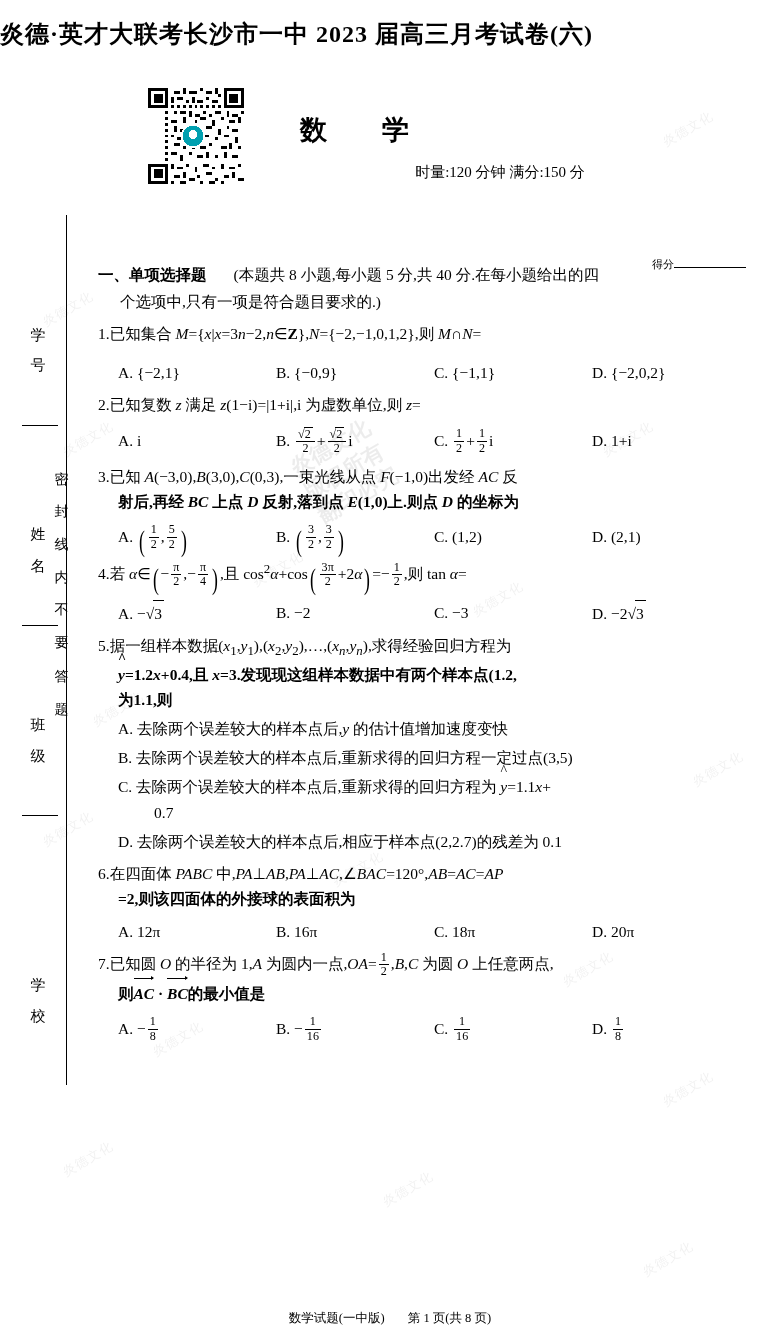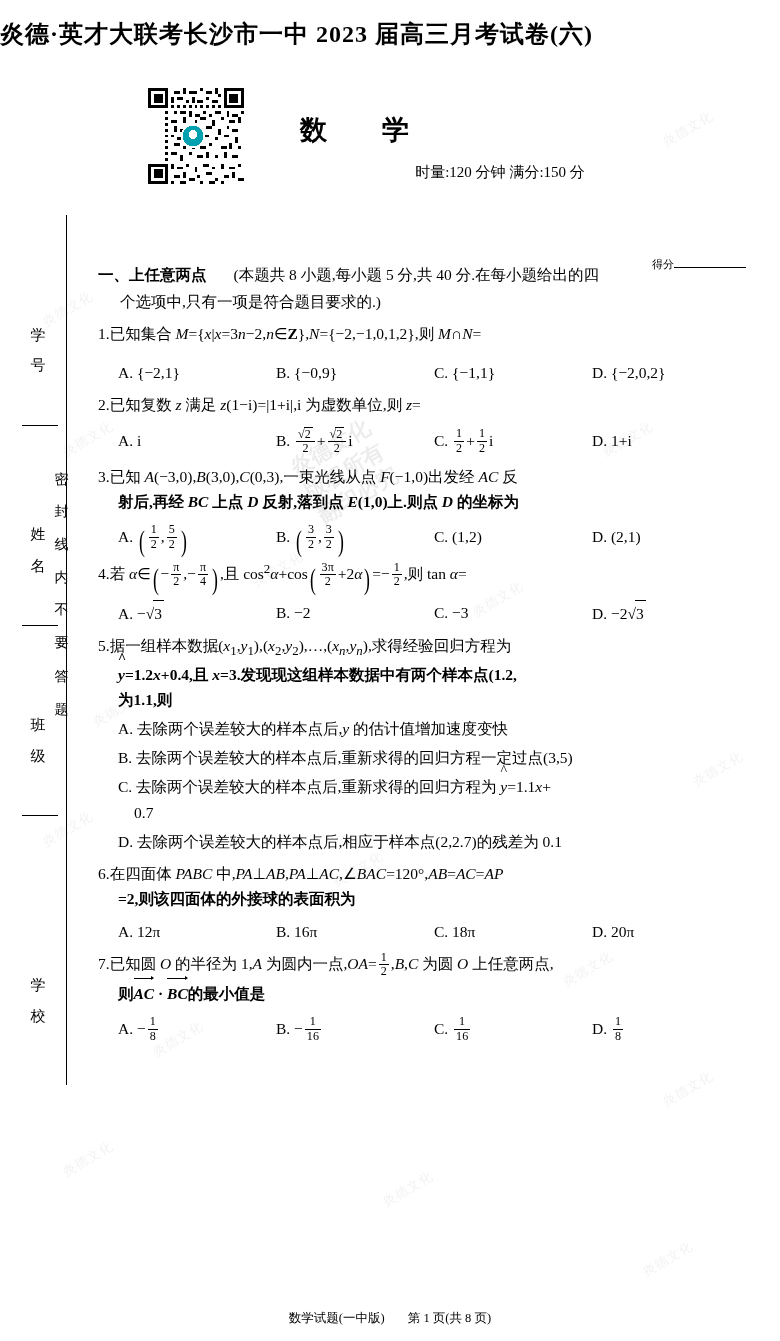--- a/index.html
+++ b/index.html
@@ -171,21 +171,21 @@
     margin-top: 14px;
     margin-left: 20px;
   }
   .opts > div {
     width: 25%;
   }
   .opt-list > div {
     margin-left: 20px;
     margin-top: 4px;
   }
-  .opt-list .cont { margin-left: 36px; margin-top: 0; }
+  .opt-list .cont { margin-left: 56px; margin-top: 0; }
 
   
   .frac {
     display: inline-block;
     vertical-align: middle;
     text-align: center;
     font-size: 0.78em;
     line-height: 1.12;
     margin: 0 2px;
     position: relative;
@@ -439,21 +439,21 @@
     <div class="vline" style="top:600px;"></div>
     <div class="vlabel" style="left:14px; top:750px;">学　校</div>
   </div>
   <div style="position:absolute; left:52px; top:460px; width:24px;">
     <div style="writing-mode:vertical-rl; text-orientation:upright; font-size:14px; letter-spacing:9px; white-space:nowrap;">密 封 线 内 不 要 答 题</div>
   </div>
 
   <div class="content">
 
     <div class="sec-head">
-      <span>一、上任意两点</span><span class="normal">(本题共 8 小题,每小题 5 分,共 40 分.在每小题给出的四</span>
+      <span>一、单项选择题</span><span class="normal">(本题共 8 小题,每小题 5 分,共 40 分.在每小题给出的四</span>
     </div>
     <div class="sec-head-cont">个选项中,只有一项是符合题目要求的.)</div>
 
     <div class="q">
       <div class="q-body">1.已知集合 <i>M</i>={<i>x</i>|<i>x</i>=3<i>n</i>−2,<i>n</i>∈<b>Z</b>},<i>N</i>={−2,−1,0,1,2},则 <i>M</i>∩<i>N</i>=</div>
       <div class="opts">
         <div>A. {−2,1}</div>
         <div>B. {−0,9}</div>
         <div>C. {−1,1}</div>
         <div>D. {−2,0,2}</div>

